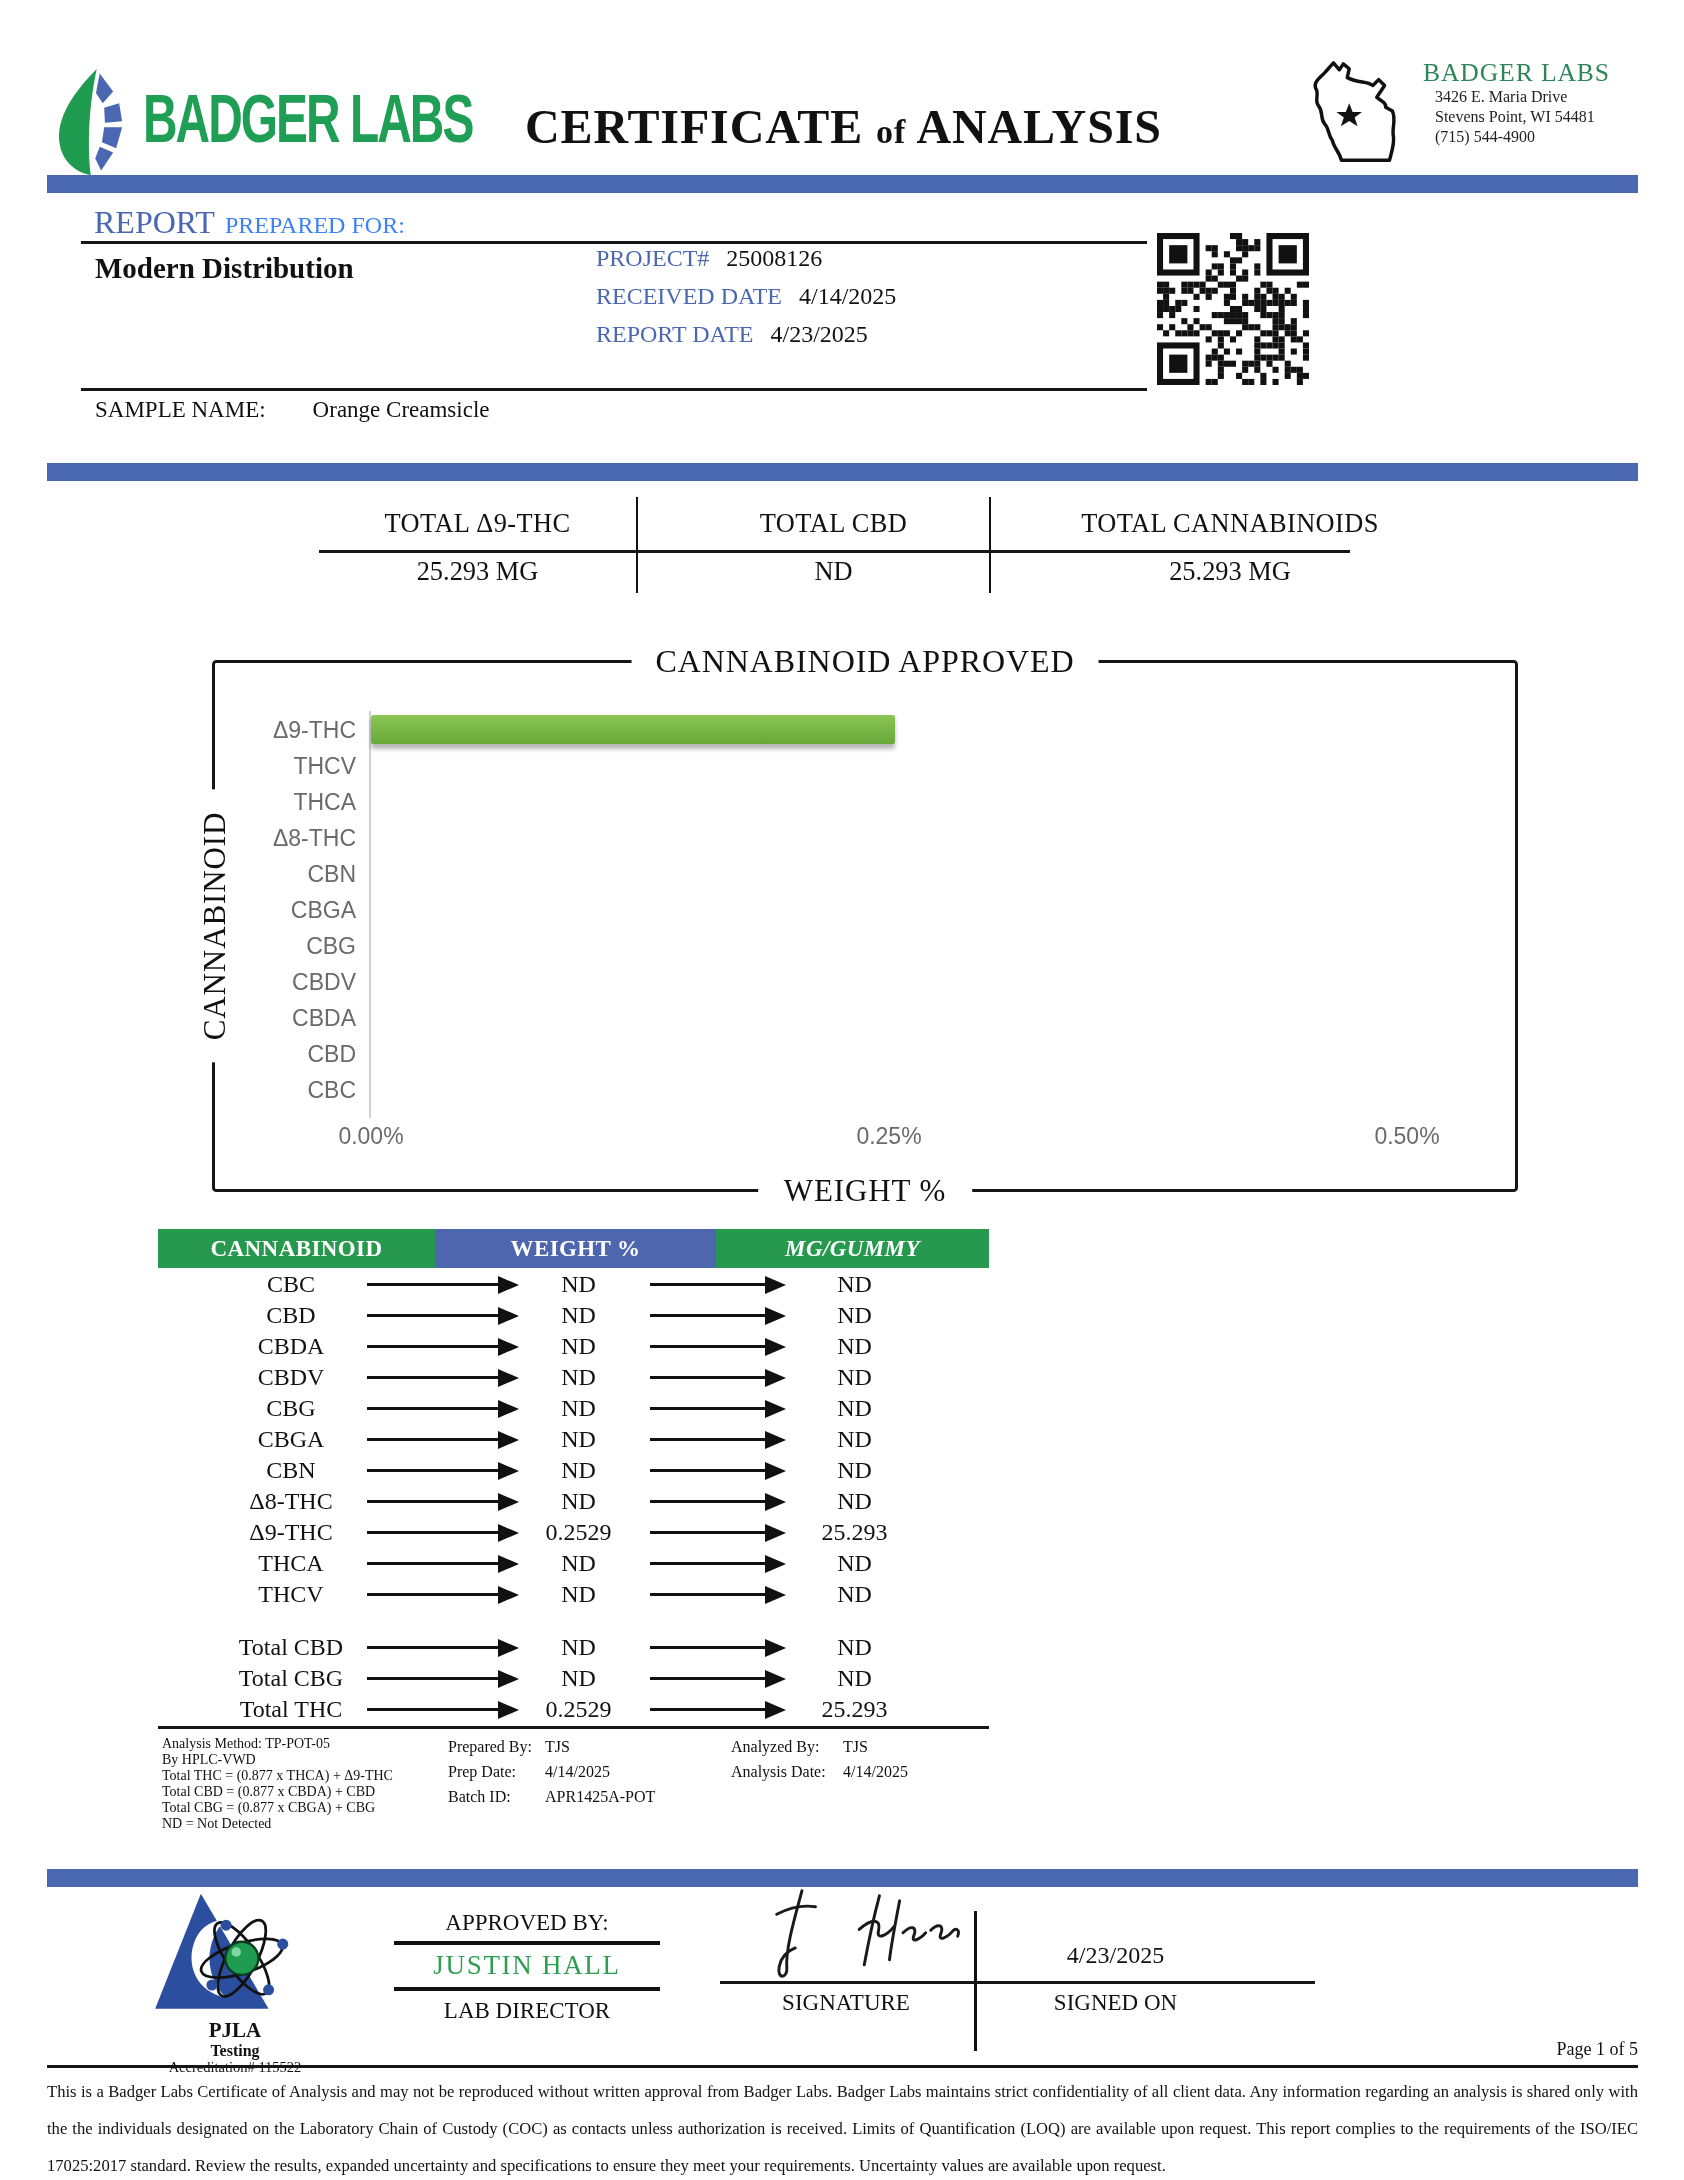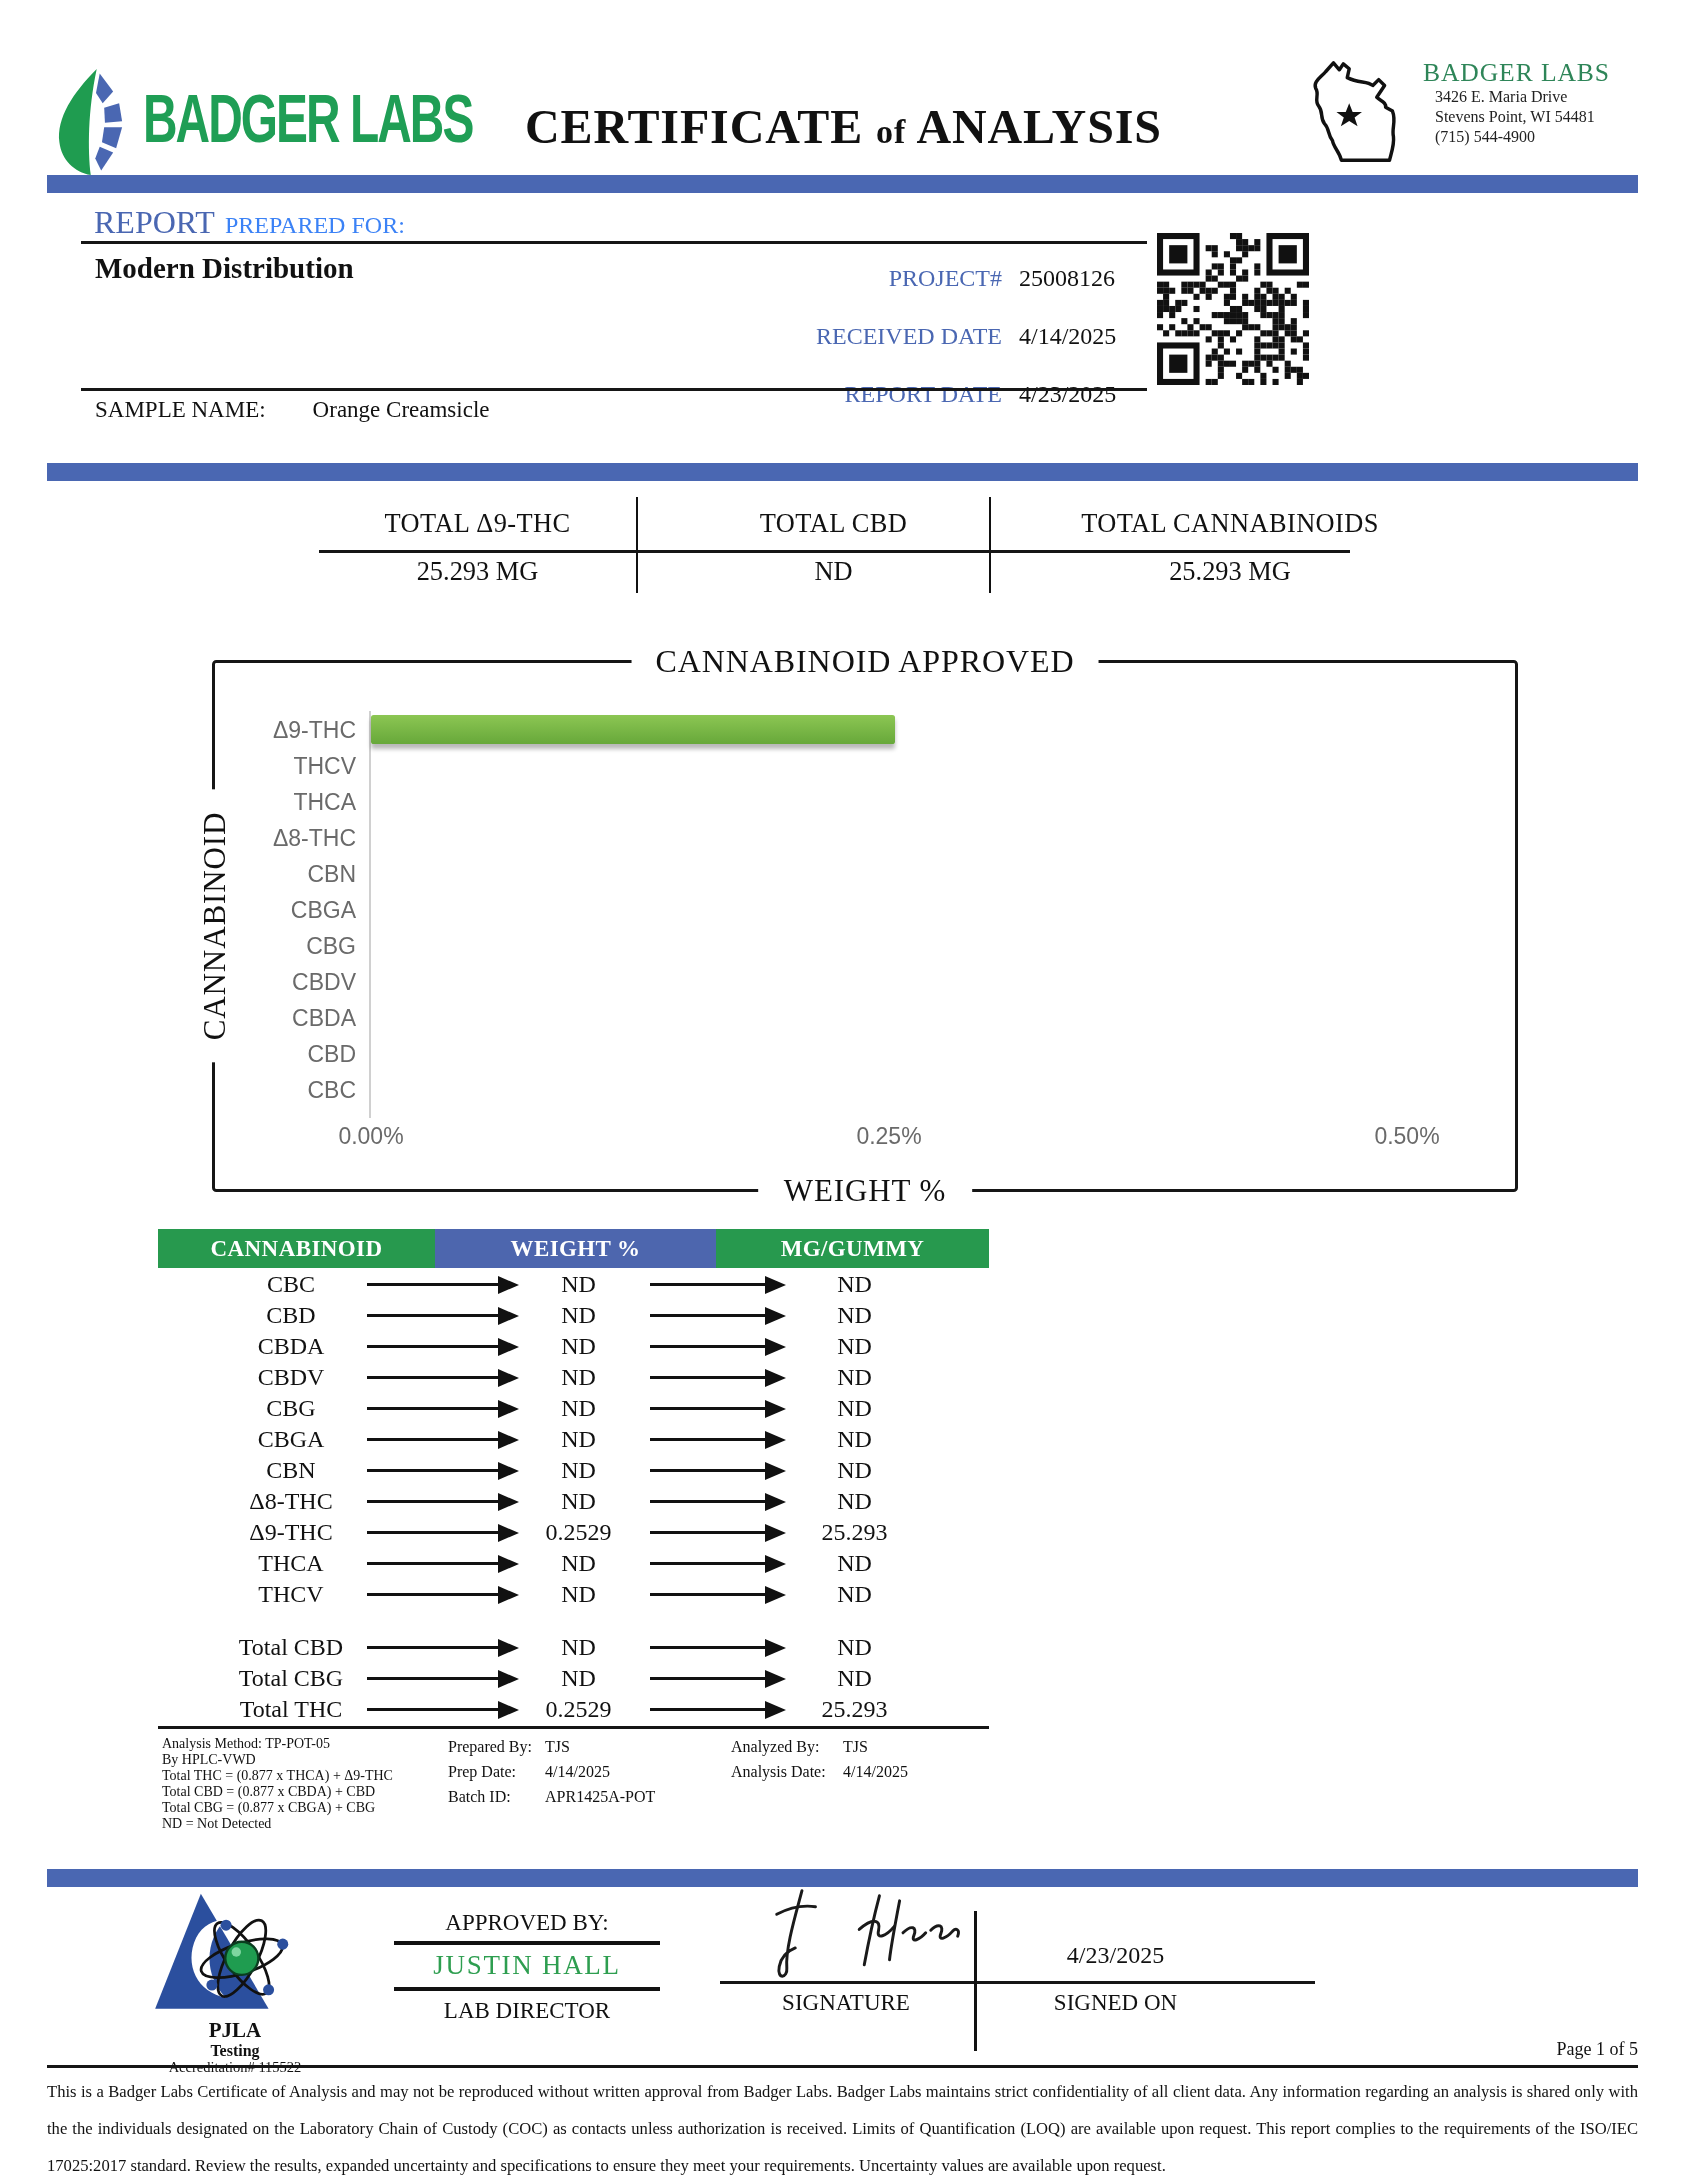--- a/index.html
+++ b/index.html
@@ -23,21 +23,21 @@
   #bar1{top:175px;} #bar2{top:463px;} #bar3{top:1869px;}
 
   
   #report-heading{position:absolute;left:94px;top:204px;font-size:32px;color:#4a67b2;white-space:nowrap;}
   #report-heading .prep{font-size:24px;color:#3b82f6;margin-left:10.2px;}
   .hline{position:absolute;background:#161616;height:3.4px;}
   #rline1{left:81px;top:241px;width:1066px;}
   #rline2{left:81px;top:388px;width:1066px;}
   #client-name{position:absolute;left:95px;top:252px;font-size:29px;font-weight:bold;}
   #report-fields{position:absolute;left:596px;top:245px;width:552px;}
-  .rfrow{display:flex;justify-content:flex-end;align-items:baseline;height:38px;margin-top:20px;}
+  .rfrow{display:flex;justify-content:flex-start;align-items:baseline;height:38px;}
   .rflabel{color:#4a67b2;font-size:24px;text-align:right;}
   .rfvalue{width:129px;margin-left:17px;font-size:24px;color:#111;}
   #qr{position:absolute;left:1157px;top:233px;width:152px;height:152px;}
   #sample-row{position:absolute;left:95px;top:397px;font-size:23px;}
   #sample-row .sample-value{margin-left:47px;}
 
   
   #totals{position:absolute;left:319px;top:497px;width:1031px;height:95px;
     display:grid;grid-template-columns:319px 313px 398px;gap:40px;}
   .tcol{position:relative;text-align:center;}
@@ -449,21 +449,21 @@
     <div id="chart-ticks">
         <span class="ctick" style="left: 156px;">0.00%</span>
         <span class="ctick" style="left: 674px;">0.25%</span>
         <span class="ctick" style="left: 1192px;">0.50%</span>
       </div>
   </div>
 
   <div id="table-head">
       <div class="thcell" style="background: rgb(39, 153, 78);">CANNABINOID</div>
       <div class="thcell" style="background: rgb(77, 102, 174);">WEIGHT %</div>
-      <div class="thcell" style="background: rgb(39, 153, 78);">MG/GUMMY</div>
+      <div class="thcell" style="background: rgb(39, 153, 78); font-style: italic;">MG/GUMMY</div>
     </div>
   <div id="table-rows">
       <div class="trow">
         <span class="rname">CBC</span>
         <span class="arr arr1">
           <i class="sh"></i>
           <i class="hd"></i>
         </span>
         <span class="rnd1">ND</span>
         <span class="arr arr2">

